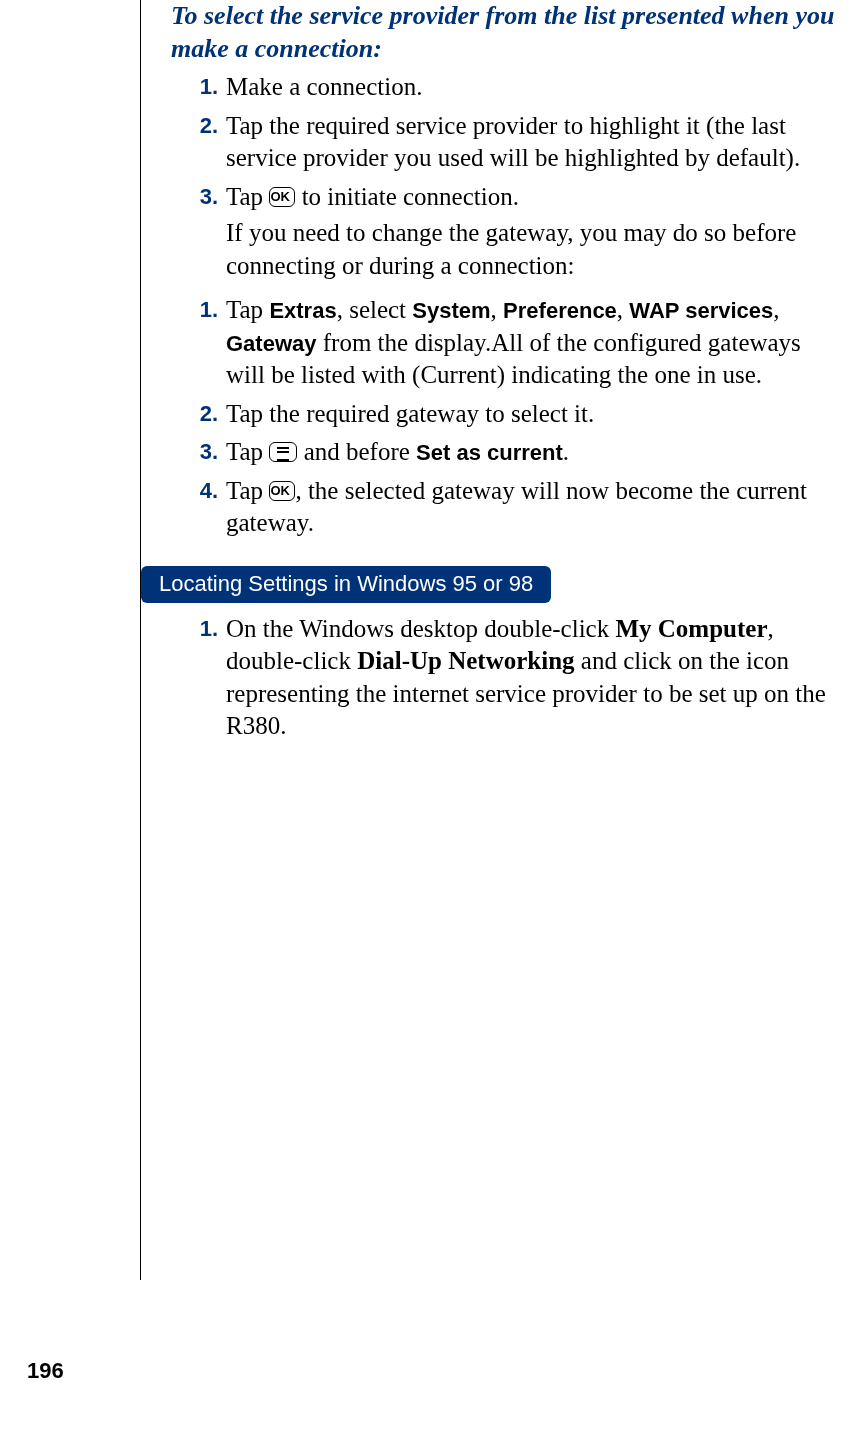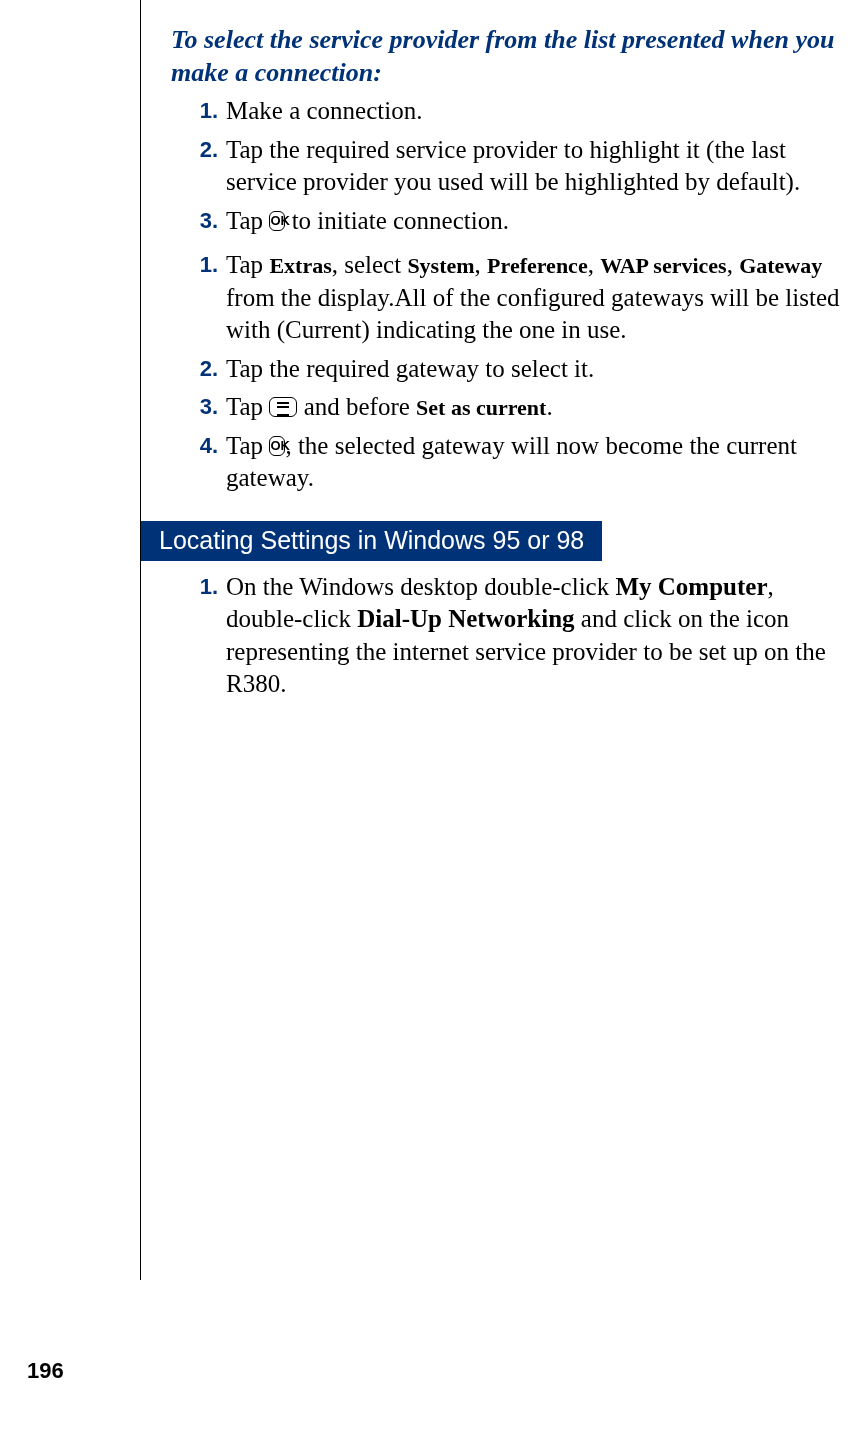--- a/index.html
+++ b/index.html
@@ -15,21 +15,21 @@
       position: relative;
       color: #000000;
     }
     .page-content {
       position: absolute;
       left: 140px;
       top: 0;
       width: 700px;
       border-left: 1.5px solid #000;
       padding-left: 30px;
-      padding-top: 24px;
+      padding-top: 0;
       height: 1280px;
     }
     .intro-heading {
       font-style: italic;
       font-weight: bold;
       color: #003278;
       font-size: 26px;
       line-height: 1.25;
       margin-bottom: 6px;
     }
@@ -54,21 +54,21 @@
       margin-top: 2px;
     }
     .list-text {
       flex: 1;
     }
     .sublist-indent {
       margin-top: 4px;
     }
     .icon-ok {
       display: inline-block;
-      width: 16px;
+      width: 26px;
       height: 20px;
       border: 1.5px solid #000;
       border-radius: 6px;
       font-family: Arial, Helvetica, sans-serif;
       font-size: 13px;
       font-weight: bold;
       line-height: 18px;
       vertical-align: middle;
       position: relative;
       top: -2px;
@@ -96,34 +96,35 @@
     .icon-menu::after {
       content: "";
       position: absolute;
       left: 7px;
       top: 8px;
       width: 12px;
       height: 2px;
       background: #000;
     }
     .sans-bold {
-      font-family: Liberation Serif, serif;
+      font-family: Liberation Sans, sans-serif;
       font-weight: bold;
       font-size: 22px;
     }
     .section-heading {
       background: #003278;
       color: #ffffff;
       font-family: Arial, Helvetica, sans-serif;
-      font-size: 25px;
+      font-size: 22px;
       padding: 5px 18px 6px 18px;
       margin-left: -30px;
       margin-top: 20px;
       margin-bottom: 10px;
       display: inline-block;
+      border-radius: 6px;
     }
     .body-para {
       font-size: 25px;
       line-height: 1.3;
       margin-left: -30px;
       margin-bottom: 18px;
     }
     .my-computer-bold {
       font-weight: bold;
     }
@@ -158,20 +159,21 @@
       <span class="list-text">Make a connection.</span>
     </div>
     <div class="list-item">
       <span class="list-number">2.</span>
       <span class="list-text">Tap the required service provider to highlight it (the last service provider you used will be highlighted by default).</span>
     </div>
     <div class="list-item">
       <span class="list-number">3.</span>
       <span class="list-text">
         <span>Tap </span><span class="icon-ok">OK</span><span> to initiate connection.</span>
+        <div class="sublist-indent">If you need to change the gateway, you may do so before connecting or during a connection:</div>
       </span>
     </div>
   </div>
 
   <div class="ordered-list" style="margin-top:12px;">
     <div class="list-item">
       <span class="list-number">1.</span>
       <span class="list-text">
         <span>Tap </span><span class="sans-bold">Extras</span><span>, select </span><span class="sans-bold">System</span><span>, </span><span class="sans-bold">Preference</span><span>, </span><span class="sans-bold">WAP services</span><span>, </span><span class="sans-bold">Gateway</span><span> from the display.All of the configured gateways will be listed with (Current) indicating the one in use.</span>
       </span>

